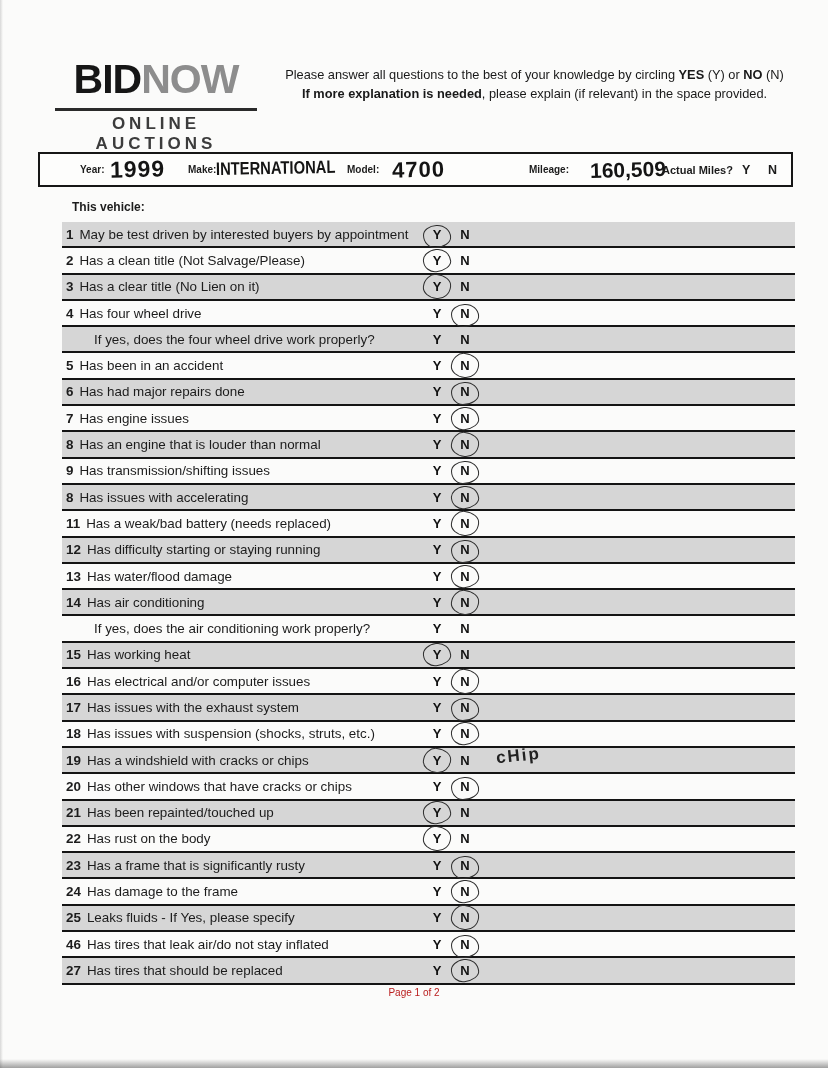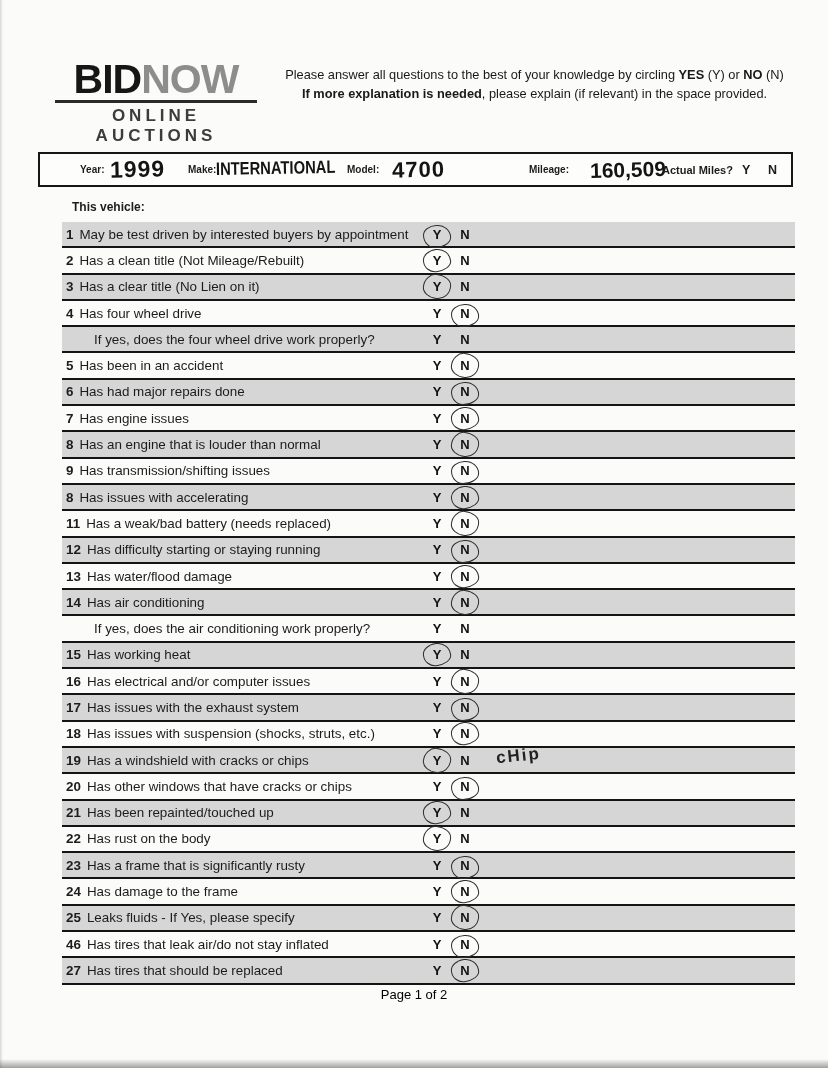--- a/index.html
+++ b/index.html
@@ -8,21 +8,21 @@
     background:#fbfbfa;
     font-family:"Liberation Sans",sans-serif;
     color:#1c1c1c;
     -webkit-font-smoothing:antialiased;
   }
   .page{position:absolute;inset:0;}
 
   
   .logo{position:absolute;left:55px;top:58px;width:202px;text-align:center;}
   .logo-text{font-size:41px;font-weight:800;letter-spacing:-1px;line-height:42px;
-    border-bottom:3px solid #2a2a2a;padding-bottom:0px;}
+    border-bottom:3px solid #2a2a2a;padding-bottom:8px;}
   .logo-bid{color:#161616;}
   .logo-now{color:#8d8d8d;}
   .logo-tagline{margin-top:3px;font-size:17px;font-weight:700;letter-spacing:4px;color:#3c3c3c;}
 
   .title-block{position:absolute;left:262px;top:58px;width:545px;text-align:center;}
   .doc-title{
     display:inline-block;margin:0;font-size:27px;font-weight:800;color:#121212;
     text-decoration:underline;text-decoration-thickness:2.5px;text-underline-offset:5px;
   }
   .instr{margin:0;font-size:12.8px;line-height:18.5px;color:#191919;}
@@ -85,21 +85,21 @@
   .qrow:nth-child(3n+1) .opt.circled::after{
     transform:rotate(-2deg) translateY(2px);border-radius:50% 50% 60% 42% / 44% 56% 46% 58%;
   }
   .note{
     position:absolute;left:434px;top:-4px;height:100%;
     display:flex;align-items:center;
     font-size:17px;font-weight:600;letter-spacing:2px;color:#222;
     transform:rotate(-6deg);
   }
 
-  .footer{position:absolute;left:0;right:0;top:987px;text-align:center;font-size:13px;color:#000000;}
+  .footer{position:absolute;left:0;right:0;top:987px;text-align:center;font-size:10px;color:#b91c1c;}
 
   
   .scan-bottom{position:absolute;left:0;right:0;bottom:0;height:9px;
     background:linear-gradient(to bottom,rgba(0,0,0,0),rgba(70,70,70,.5));}
   .scan-left{position:absolute;left:0;top:0;bottom:0;width:3px;
     background:linear-gradient(to right,rgba(0,0,0,.14),rgba(0,0,0,0));}
 </style>
 </head>
 <body>
 
@@ -132,21 +132,21 @@
   <div class="section-head">This vehicle:</div>
   <div class="qtable">
       <div class="qrow shaded">
         <span class="qnum">1</span>
         <span class="qlabel">May be test driven by interested buyers by appointment</span>
         <span class="opt opt-y circled">Y</span>
         <span class="opt opt-n">N</span>
       </div>
       <div class="qrow">
         <span class="qnum">2</span>
-        <span class="qlabel">Has a clean title (Not Mileage/Rebuilt)</span>
+        <span class="qlabel">Has a clean title (Not Salvage/Please)</span>
         <span class="opt opt-y circled">Y</span>
         <span class="opt opt-n">N</span>
       </div>
       <div class="qrow shaded">
         <span class="qnum">3</span>
         <span class="qlabel">Has a clear title (No Lien on it)</span>
         <span class="opt opt-y circled">Y</span>
         <span class="opt opt-n">N</span>
       </div>
       <div class="qrow">

